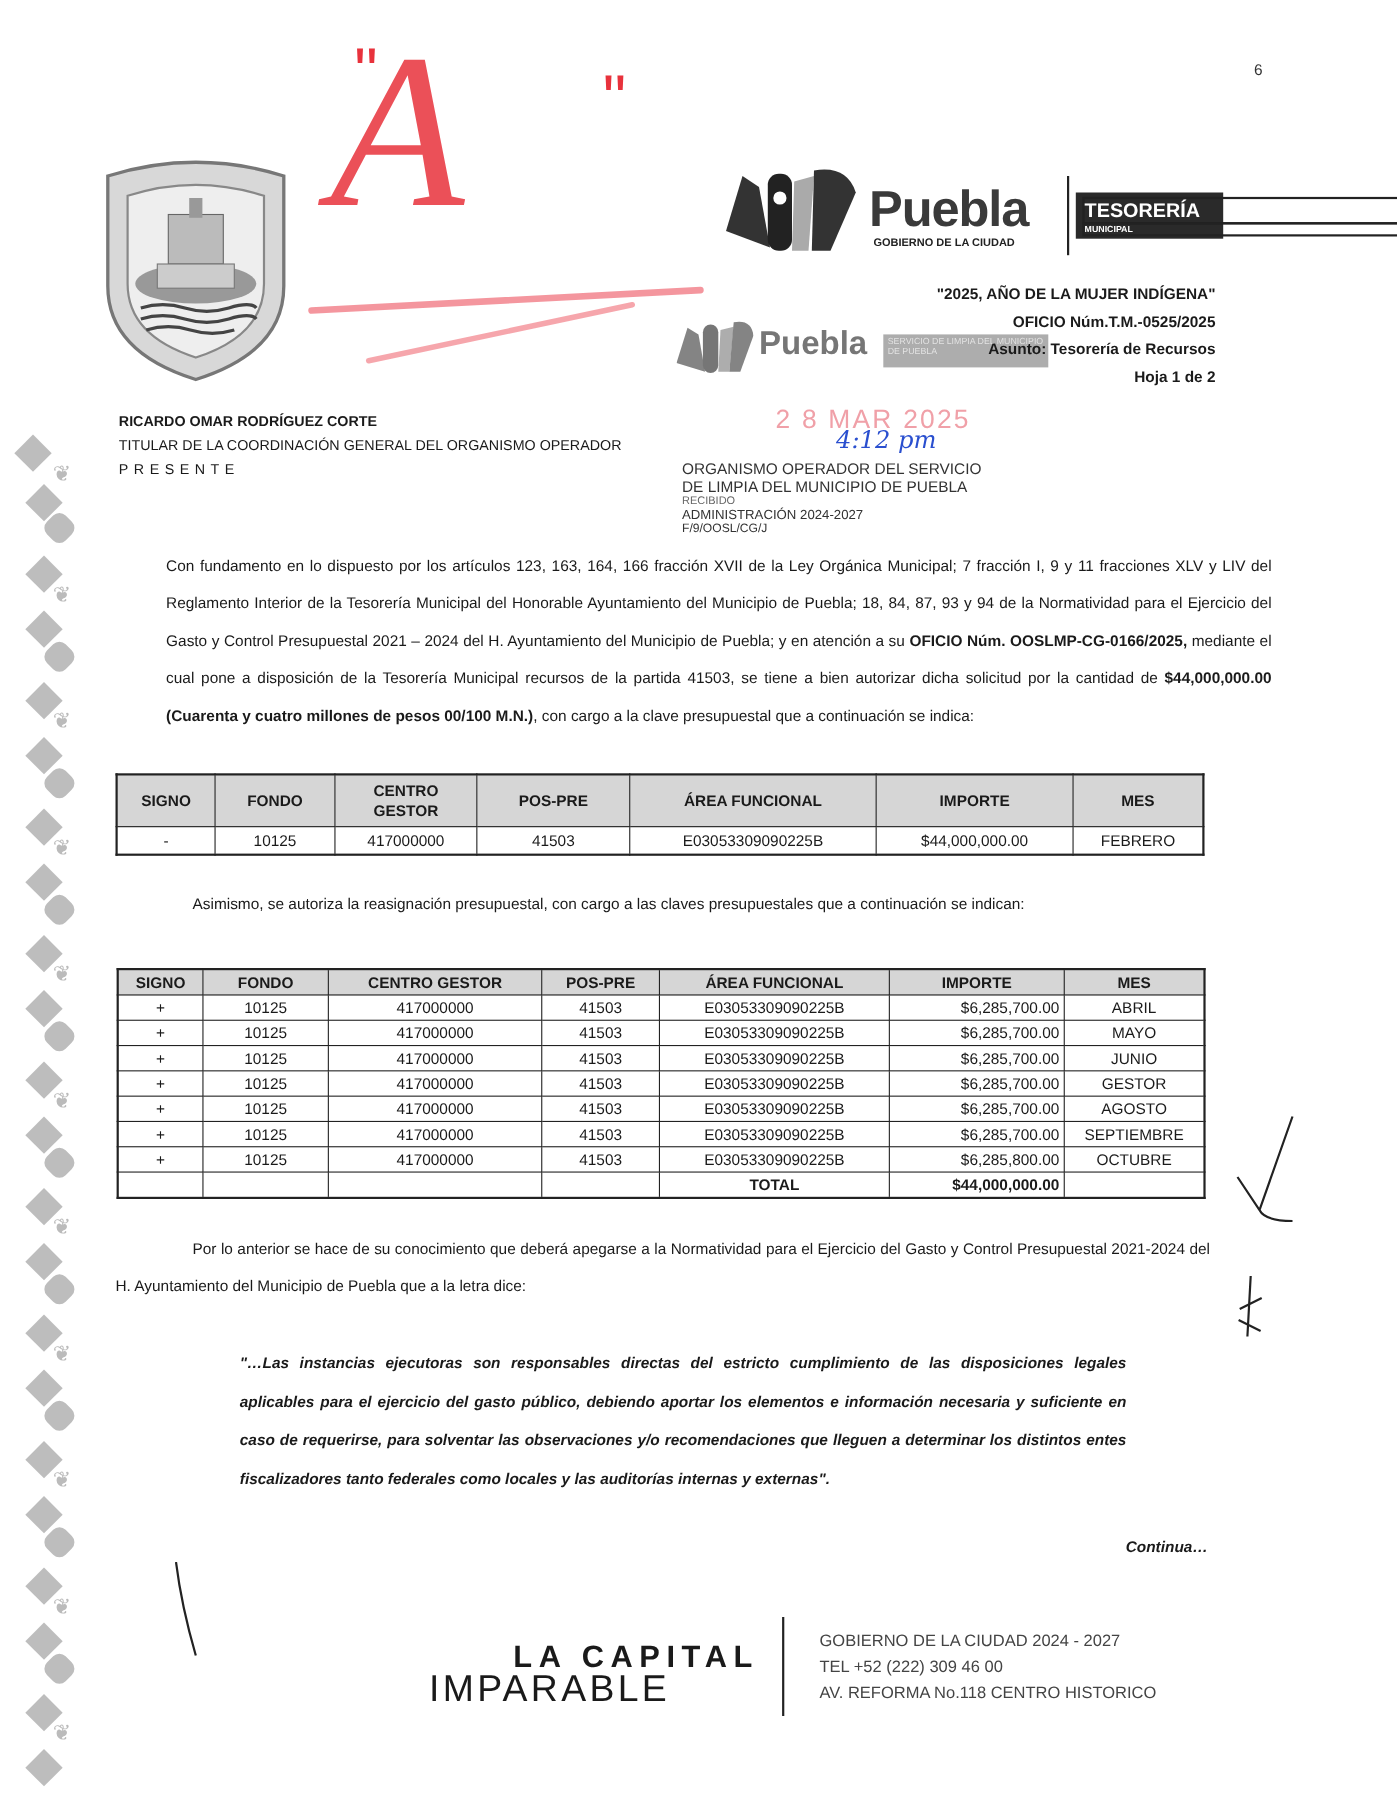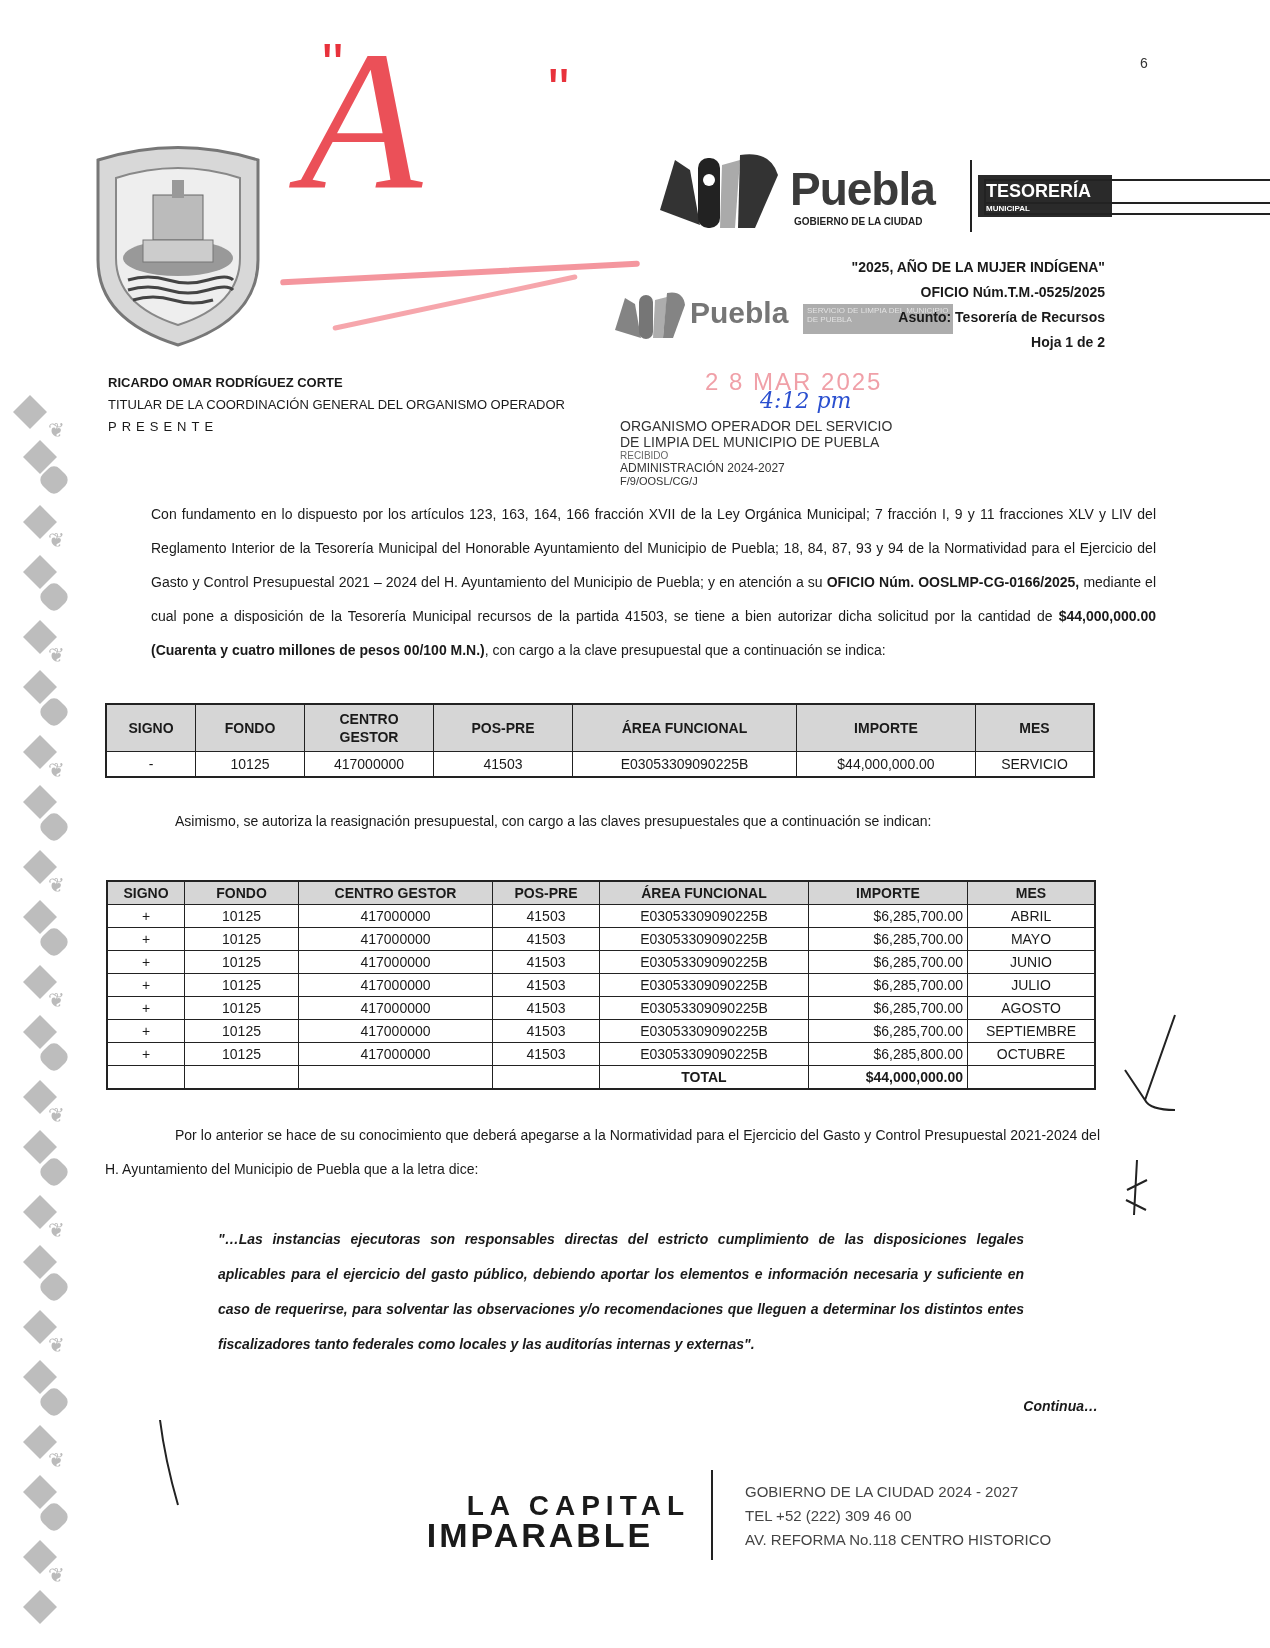--- a/index.html
+++ b/index.html
@@ -57,21 +57,21 @@
   .t2 th{height:22px;}
   .t2 td{height:22px;line-height:20px;}
   .t2 td.imp{text-align:right;}
   .para2{left:105px;top:806px;width:990px;font-size:14px;line-height:30px;text-align:justify;text-indent:70px;}
   .para3{left:105px;top:1118px;width:995px;font-size:14px;line-height:34px;text-align:justify;text-indent:70px;}
   .quote{left:218px;top:1222px;width:806px;font-size:14px;line-height:35px;font-weight:bold;font-style:italic;text-align:justify;}
   .cont{right:172px;top:1398px;font-size:14px;font-weight:bold;font-style:italic;}
   
   .foot-logo{left:390px;top:1490px;width:300px;}
   .foot-logo .l1{font-size:28px;font-weight:bold;letter-spacing:6px;text-align:right;}
-  .foot-logo .l2{font-size:34px;font-weight:bold;letter-spacing:3px;text-align:center;margin-top:-6px;}
+  .foot-logo .l2{font-size:34px;font-weight:normal;letter-spacing:3px;margin-top:-6px;}
   .foot-div{left:711px;top:1470px;width:2px;height:90px;background:#222;}
   .foot-info{left:745px;top:1480px;font-size:15px;line-height:24px;color:#444;}
   .pagenum{left:1140px;top:55px;font-size:14px;color:#333;}
 </style>
 </head>
 <body>
 
 <div class="abs pagenum">6</div>
 
 <div class="abs border-strip">
@@ -206,21 +206,21 @@
     </tr>
   </thead>
   <tbody>
     <tr>
       <td>-</td>
       <td>10125</td>
       <td>417000000</td>
       <td>41503</td>
       <td>E03053309090225B</td>
       <td>$44,000,000.00</td>
-      <td>SERVICIO</td>
+      <td>FEBRERO</td>
     </tr>
   </tbody>
 </table>
 
 <div class="abs para2">Asimismo, se autoriza la reasignación presupuestal, con cargo a las claves presupuestales que a continuación se indican:</div>
 
 <table class="t2">
   <thead>
     <tr>
       <th style="width:68px">SIGNO</th>
@@ -260,21 +260,21 @@
         <td class="imp">$6,285,700.00</td>
         <td>JUNIO</td>
     </tr>
     <tr>
       <td>+</td>
         <td>10125</td>
         <td>417000000</td>
         <td>41503</td>
         <td>E03053309090225B</td>
         <td class="imp">$6,285,700.00</td>
-        <td>JULIO</td>
+        <td>GESTOR</td>
     </tr>
     <tr>
       <td>+</td>
         <td>10125</td>
         <td>417000000</td>
         <td>41503</td>
         <td>E03053309090225B</td>
         <td class="imp">$6,285,700.00</td>
         <td>AGOSTO</td>
     </tr>

